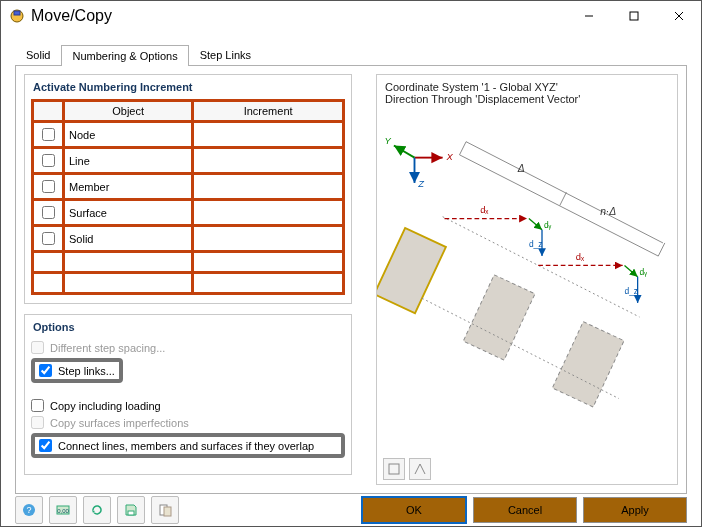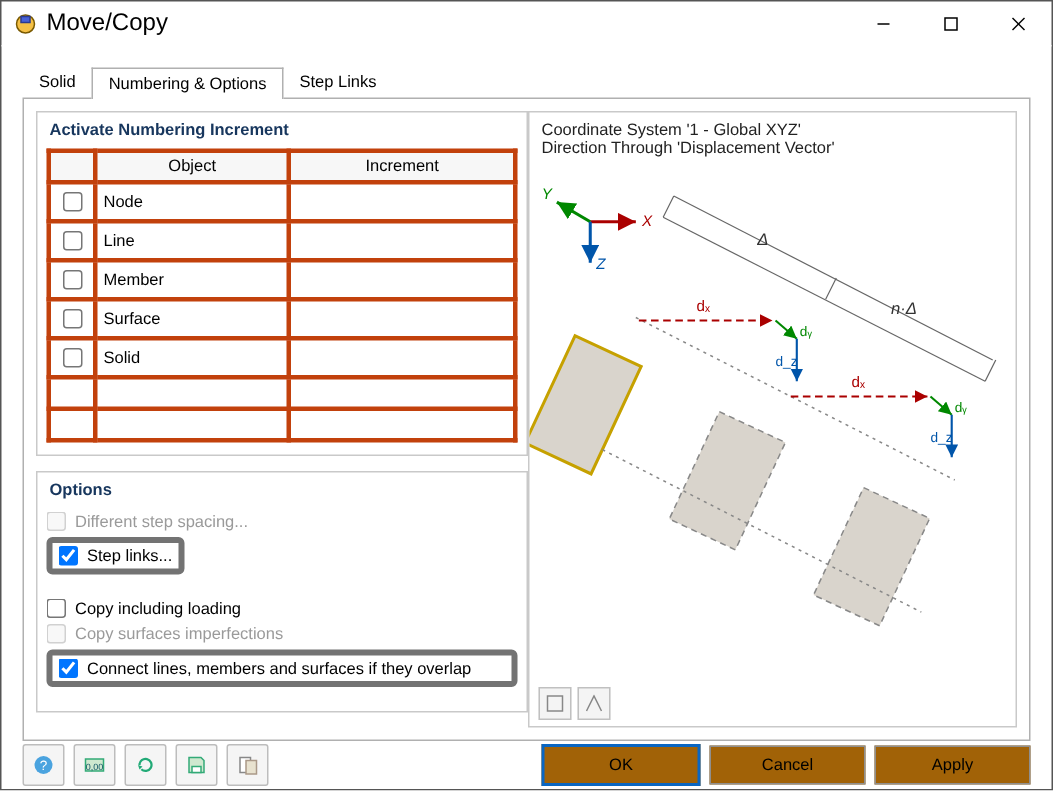--- a/index.html
+++ b/index.html
@@ -7,21 +7,21 @@
 .titlebar{height:30px;display:flex;align-items:center;padding:0 0 0 8px;border-bottom:1px solid #fff;}
 .titlebar .app-icon{width:16px;height:16px;margin-right:6px;}
 .titlebar .title{flex:0 0 auto;font-size:16px;}
 .titlebar .spacer{flex:1;}
 .titlebar .winbtn{width:45px;height:29px;display:flex;align-items:center;justify-content:center;}
 .titlebar .winbtn svg{width:10px;height:10px;}
 .content{flex:1;padding:12px 14px 0 14px;display:flex;flex-direction:column;}
 .tabs-row{display:flex;align-items:flex-end;height:22px;}
 .tab{padding:4px 10px;font-size:11px;border:1px solid transparent;border-bottom:none;cursor:default;}
 .tab.active{border-color:#b0b0b0;background:#fff;position:relative;top:1px;}
-.panes{flex:1;border:1px solid #b0b0b0;border-top:1px solid #b0b0b0;display:flex;padding:8px;gap:0;min-height:0;}
+.panes{flex:1;border:1px solid #b0b0b0;border-top:1px solid #b0b0b0;display:flex;padding:8px;gap:24px;min-height:0;}
 .left-pane{flex:0 0 328px;display:flex;flex-direction:column;}
 .groupbox{border:1px solid #c9c9c9;padding:6px 6px 8px 6px;margin-bottom:10px;background:#fff;}
 .gb-title{font-weight:bold;color:#17365d;font-size:11px;margin:0 0 6px 2px;white-space:nowrap;}
 .tbl{border:1px solid #c0c0c0;border-collapse:collapse;width:100%;}
 .tbl th,.tbl td{border:3px solid #c2410c;padding:2px 4px;height:14px;font-size:11px;}
 .tbl th{background:#f7f7f7;font-weight:normal;text-align:center;}
 .tbl td.cb{width:20px;text-align:center;}
 .chk{display:flex;align-items:flex-end;gap:6px;padding:2px 0;font-size:11px;}
 .chk input{margin:0;}
 .chk.disabled{color:#9a9a9a;}

